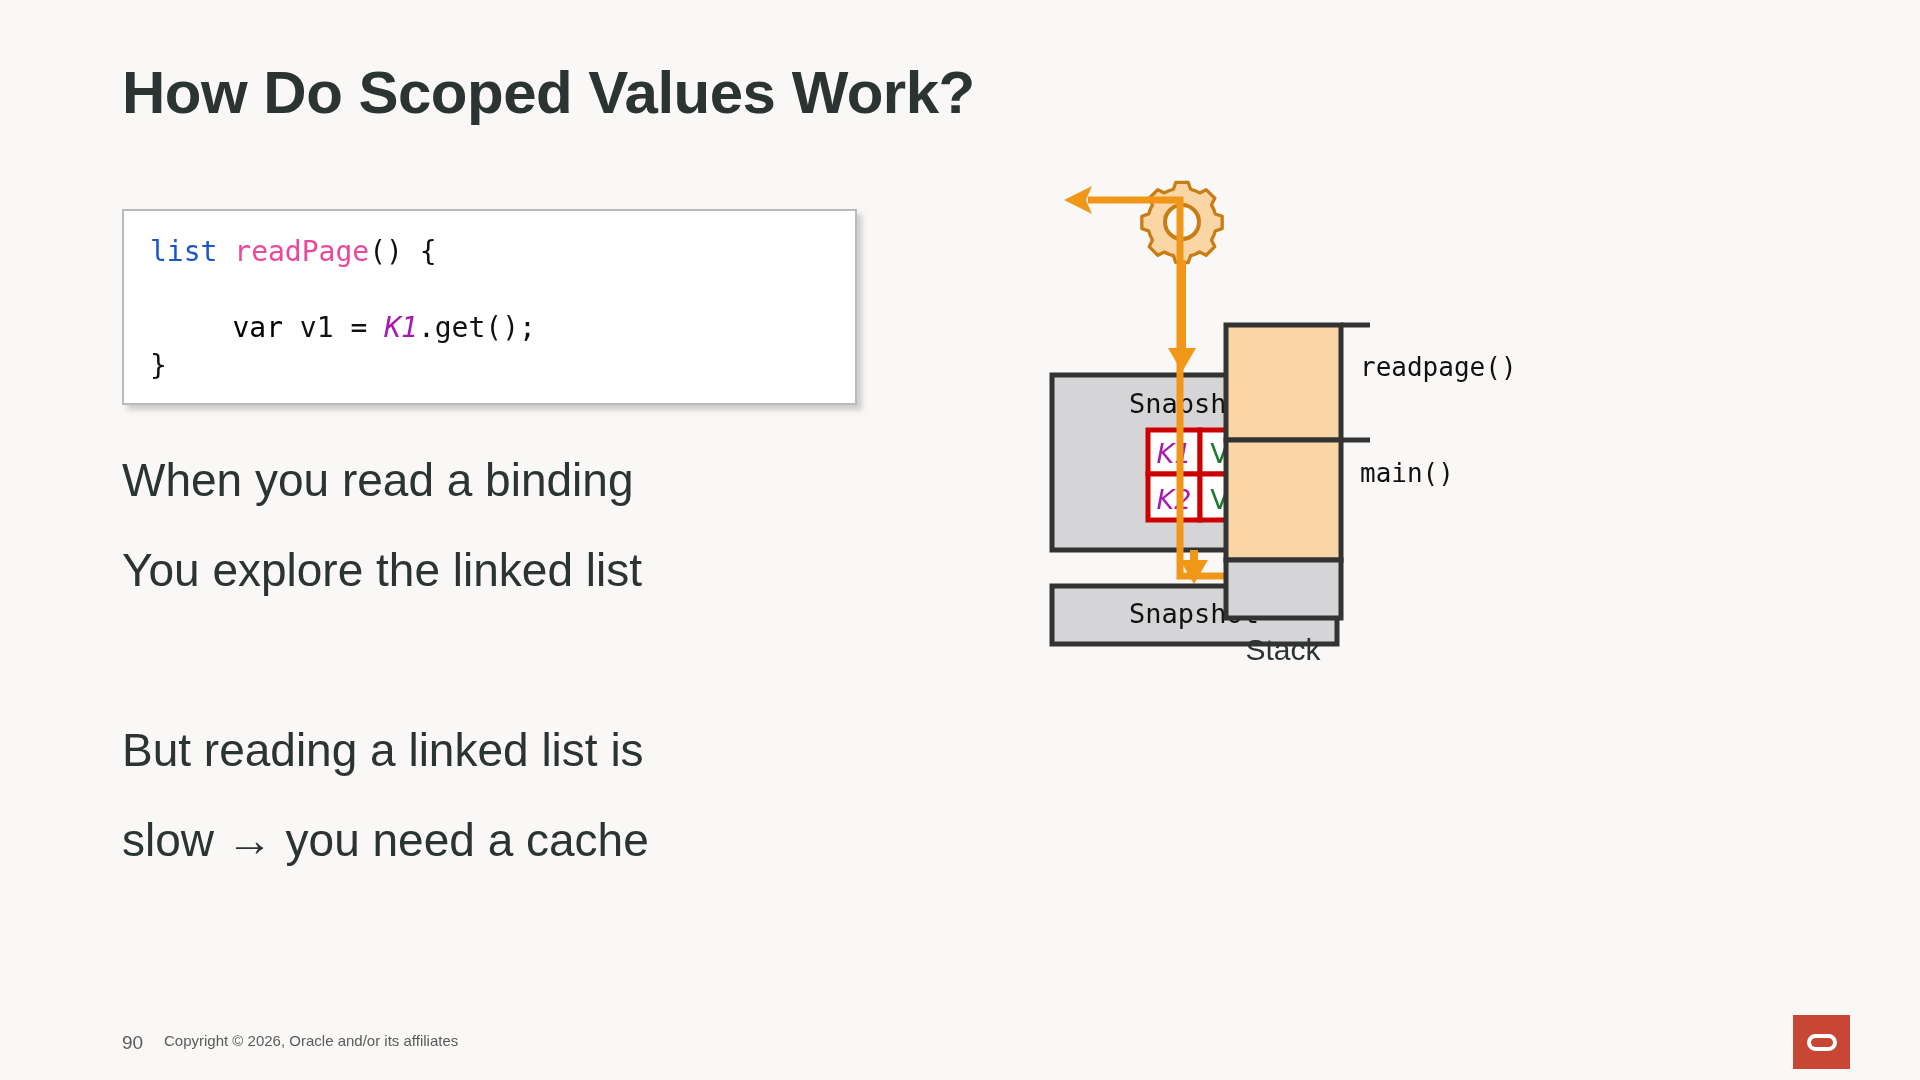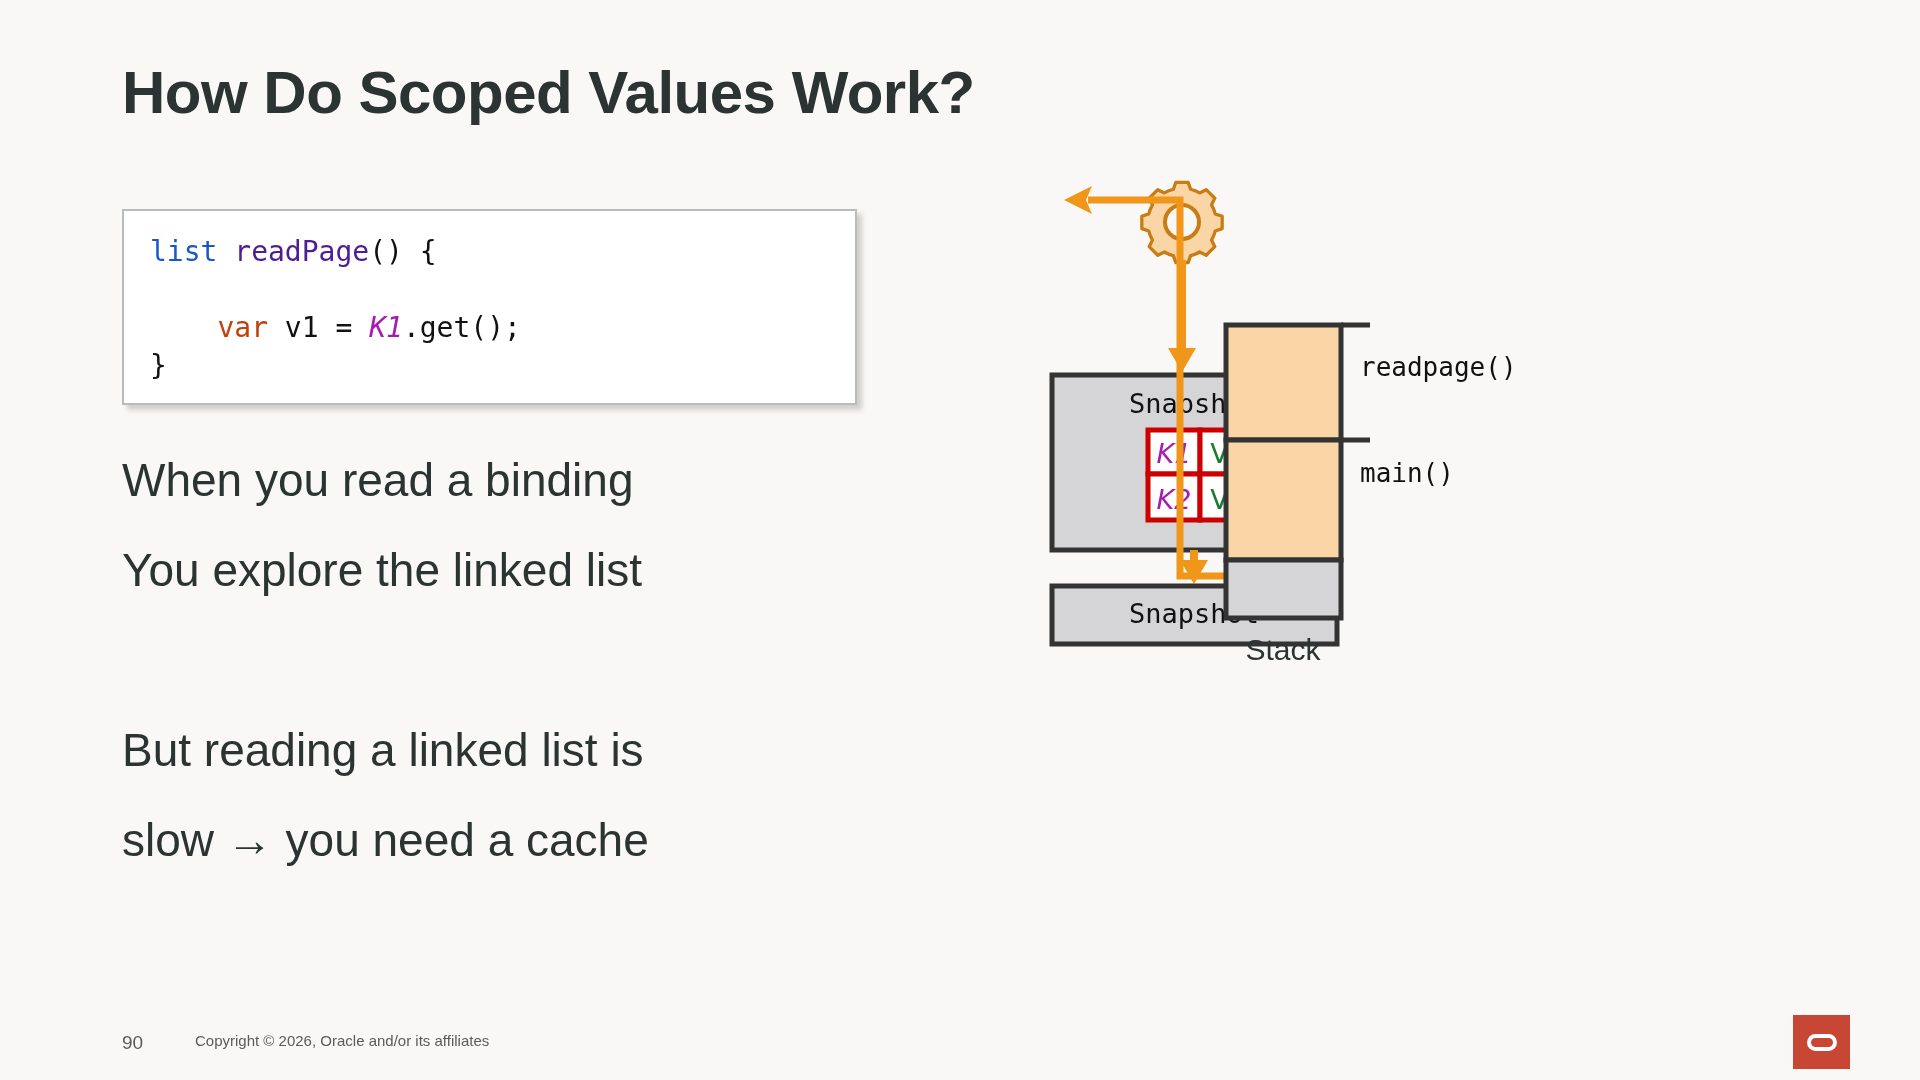--- a/index.html
+++ b/index.html
@@ -46,23 +46,23 @@
     box-sizing: border-box;
     padding: 22px 0 0 26px;
   }
   .code-line {
     font-family: "DejaVu Sans Mono", monospace;
     font-size: 28px;
     line-height: 38px;
     white-space: pre;
     color: #111111;
   }
-  .kw       { color: #c2410c; }
+  .kw       { color: #000000; margin-left: 15px; }
   .kw-void  { color: #1a56c4; }
-  .fn       { color: #4c1d95; }
+  .fn       { color: #ec4899; }
   .keyvar   { color: #a61bb0; font-style: italic; }
   .plain    { color: #111111; }
 
   
   .body-text {
     position: absolute;
     left: 122px;
     font-size: 46px;
     line-height: 90px;
     color: #2b3432;
@@ -84,21 +84,21 @@
   
   .footer-page {
     position: absolute;
     left: 122px;
     top: 1032px;
     font-size: 19px;
     color: #5b5b5b;
   }
   .footer-copy {
     position: absolute;
-    left: 195px;
+    left: 164px;
     top: 1032px;
     font-size: 15px;
     color: #5b5b5b;
     white-space: nowrap;
   }
   .oracle-logo {
     position: absolute;
     left: 1793px;
     top: 1015px;
     width: 57px;

